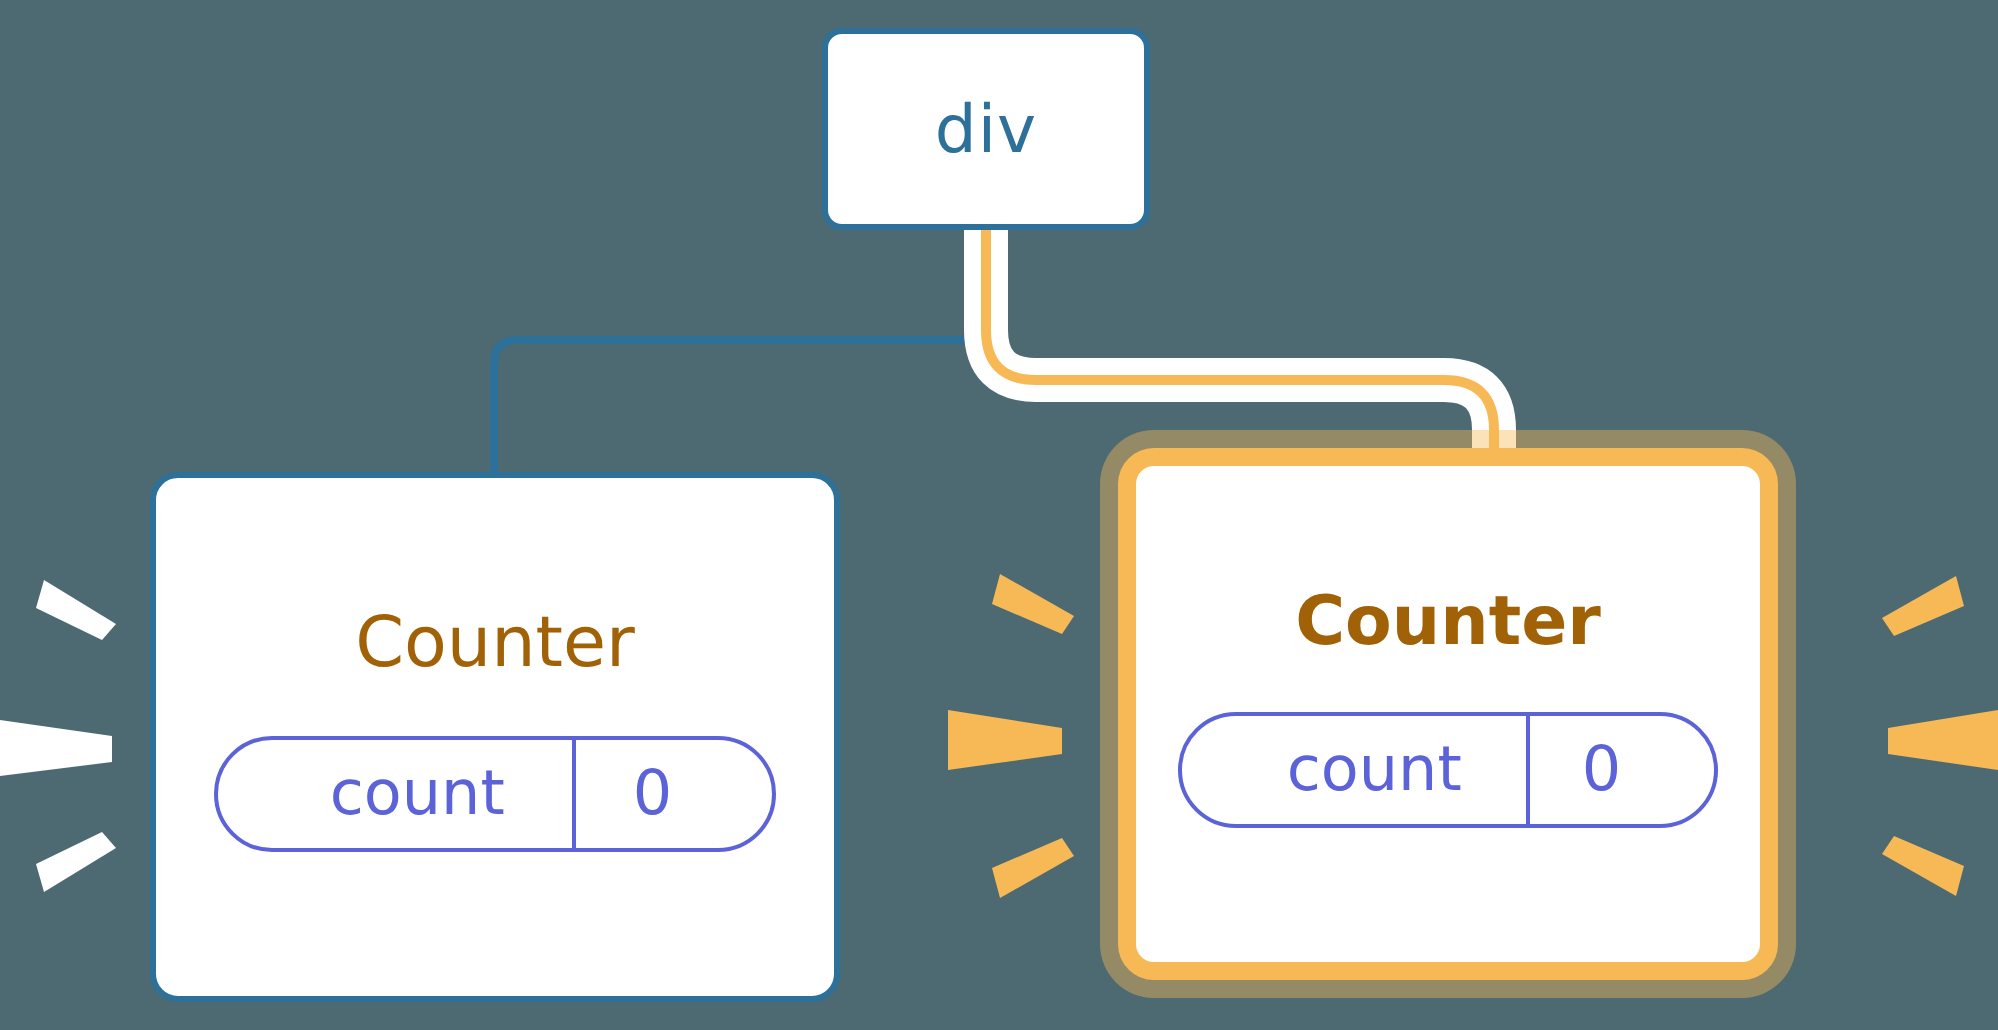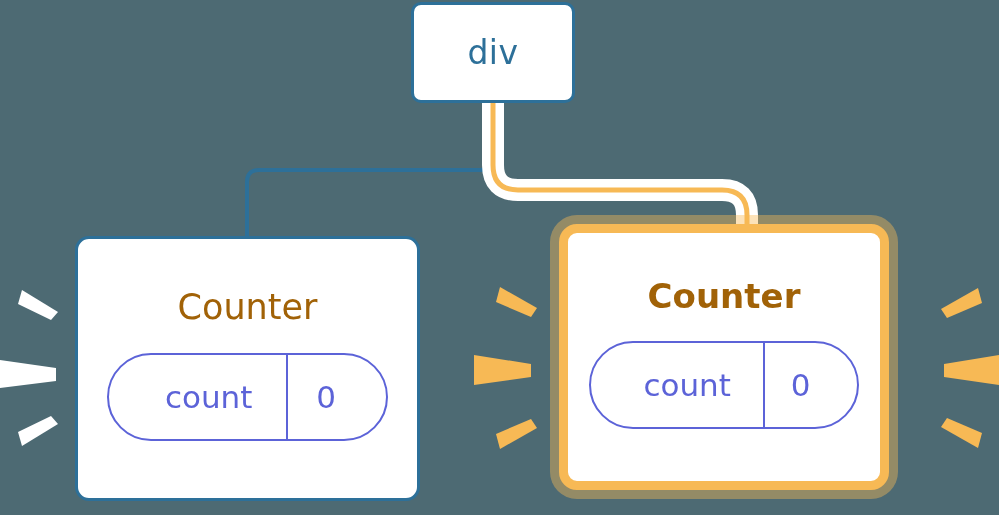--- a/index.html
+++ b/index.html
@@ -27,21 +27,21 @@
     position: absolute;
     background: #ffffff;
     box-sizing: border-box;
     display: flex;
     flex-direction: column;
     align-items: center;
     justify-content: center;
   }
   #div-node {
     left: 411px;
-    top: 2px;
+    top: 14px;
     width: 164px;
     height: 101px;
     border: 3px solid #2d7099;
     border-radius: 10px;
     z-index: 4;
   }
   #div-label {
     font-size: 33px;
     color: #2d7099;
     letter-spacing: 0.5px;
@@ -80,21 +80,21 @@
     font-size: 34px;
     font-weight: 700;
     margin-bottom: 28px;
     margin-top: -6px;
   }
   .pill {
     display: flex;
     align-items: stretch;
     border: 2px solid #5c63d8;
     border-radius: 999px;
-    height: 88px;
+    height: 58px;
     box-sizing: border-box;
     overflow: hidden;
   }
   .pill-key, .pill-val {
     display: flex;
     align-items: center;
     justify-content: center;
     color: #5c63d8;
     font-size: 31px;
     line-height: 1;

